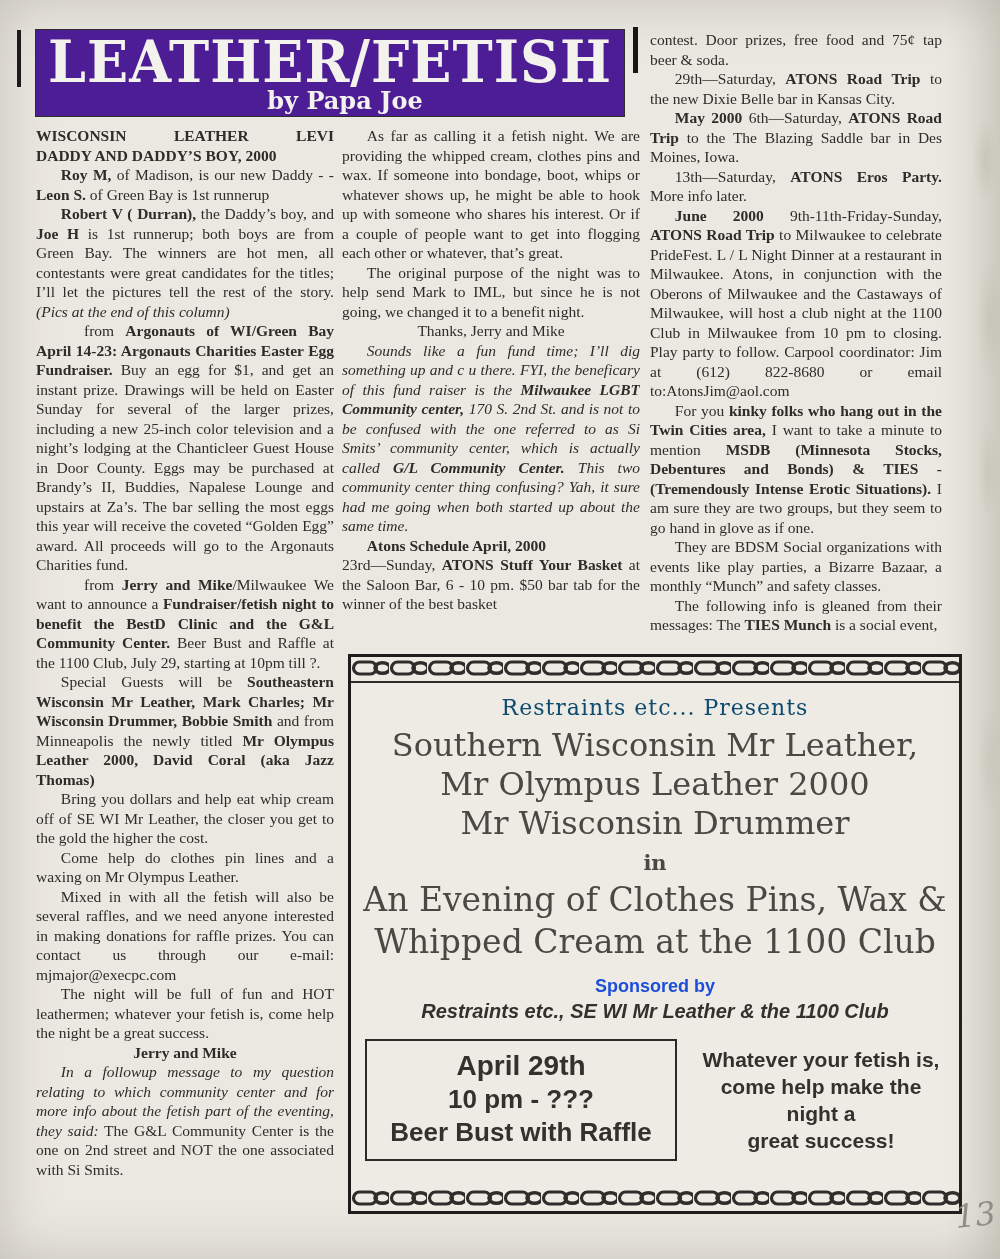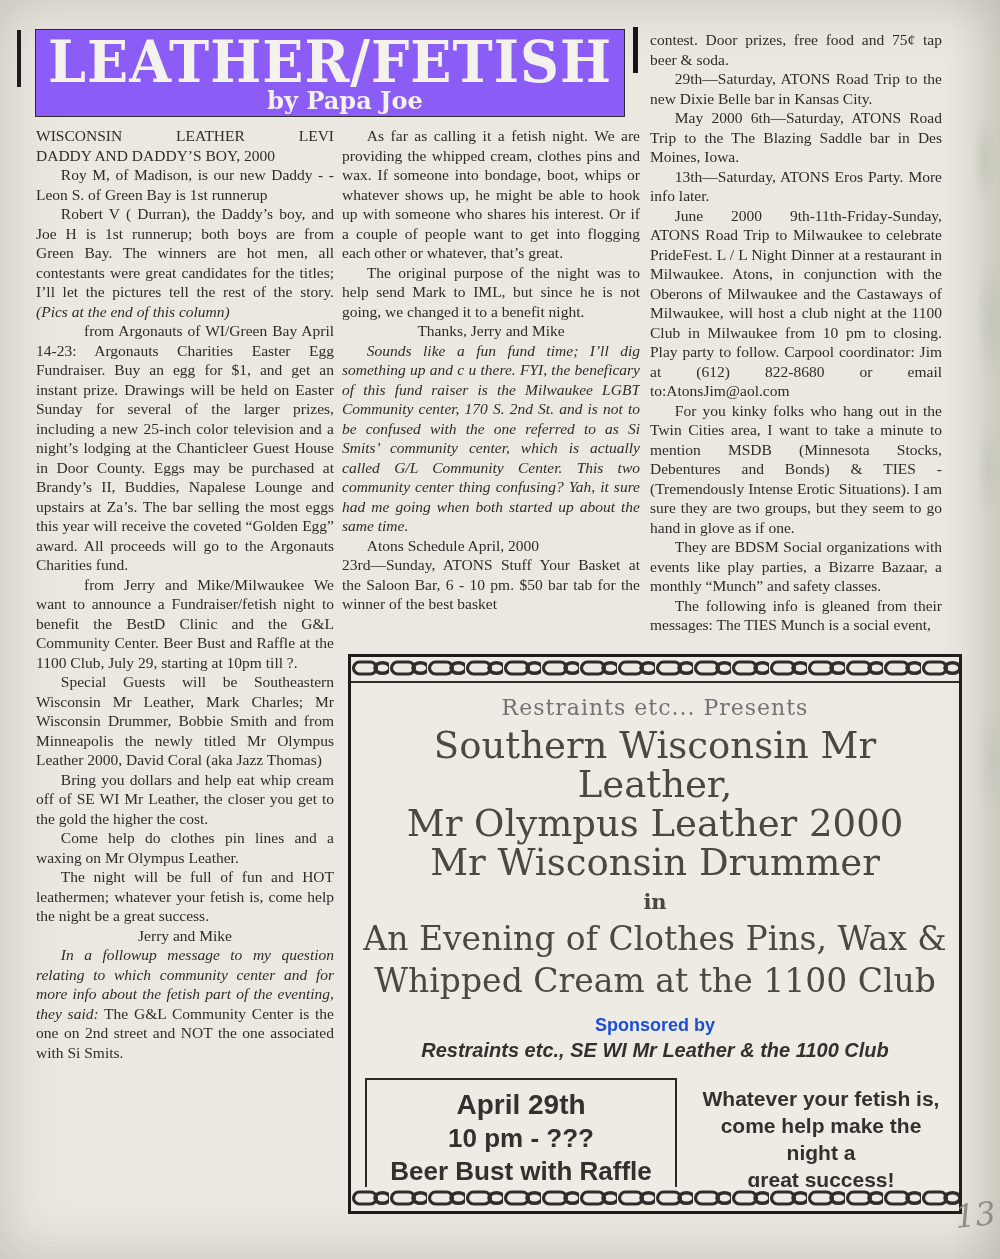--- a/index.html
+++ b/index.html
@@ -23,21 +23,21 @@
       radial-gradient(18px 60px at 55px 160px, rgba(120,135,105,0.16), transparent 70%),
       radial-gradient(20px 90px at 60px 320px, rgba(120,135,105,0.14), transparent 70%),
       radial-gradient(16px 70px at 58px 470px, rgba(120,135,105,0.12), transparent 70%),
       radial-gradient(20px 80px at 60px 760px, rgba(120,130,110,0.10), transparent 70%),
       linear-gradient(to left, rgba(128,138,112,0.14), rgba(128,138,112,0) 75%);
     pointer-events:none;
   }
   
   .banner{
     position:absolute;left:36px;top:30px;width:588px;height:86px;
-    background:#8b5cf6;color:#f4f2ec;text-align:center;
+    background:#4c1d95;color:#f4f2ec;text-align:center;
     box-shadow:0 0 0 1px #2e2d2b;
   }
   .banner-title{
     font-family:"DejaVu Serif", serif;font-weight:bold;
     font-size:54px;line-height:58px;letter-spacing:1px;margin-top:1px;
     transform:scaleY(1.06);transform-origin:top center;
   }
   .banner-byline{
     font-family:"DejaVu Serif", serif;font-weight:bold;
     font-size:24px;line-height:20px;margin-top:2px;margin-left:30px;
@@ -49,38 +49,38 @@
     overflow:hidden;
   }
   .col1{left:36px;top:126px;width:298px;height:1118px;}
   .col2{left:342px;top:126px;width:298px;height:522px;}
   .col3{left:650px;top:30px;width:292px;height:620px;}
   .col p{margin:0;}
   .col p.in1{text-indent:1.6em;}
   .col p.in2{text-indent:3.1em;}
   .col p.ctr{text-align:center;}
   .col p.spread{text-align-last:justify;}
-  .col span.b{font-weight:normal;}
+  .col span.b{font-weight:bold;}
   .col span.i{font-style:italic;}
   
   .ad{
     position:absolute;left:348px;top:654px;width:614px;height:560px;
     border:3px solid #1d1c1a;background:#eeebe4;
     box-sizing:border-box;display:flex;flex-direction:column;
   }
   .chain-strip{height:24px;flex:0 0 auto;}
   .chain-strip svg{display:block;width:100%;height:24px;}
   .chain-strip.top{border-bottom:2px solid #2e2d2b;}
   .ad-body{flex:1 1 auto;text-align:center;color:#45433f;overflow:hidden;}
   .ad-presenter{
     font-family:"DejaVu Serif", serif;font-size:22px;letter-spacing:1px;
-    margin-top:12px;color:#737373;
+    margin-top:12px;color:#0c4a6e;
   }
   .ad-title{
-    font-family:"DejaVu Serif", serif;font-size:37px;line-height:39px;
+    font-family:"DejaVu Serif", serif;font-size:32px;line-height:39px;
     margin-top:6px;white-space:pre-line;color:#4a4843;
   }
   .ad-in{
     font-family:"DejaVu Serif", serif;font-weight:bold;font-size:21px;
     margin-top:7px;color:#4a4843;
   }
   .ad-event{
     font-family:"DejaVu Serif", serif;font-size:33px;line-height:42px;
     margin-top:4px;white-space:pre-line;color:#4a4843;
   }
@@ -143,20 +143,21 @@
   <div class="col col1">
       <p class="spread"><span class="b">WISCONSIN LEATHER LEVI</span></p>
       <p><span class="b">DADDY AND DADDY’S BOY, 2000</span></p>
       <p class="in1"><span class="b">Roy M,</span><span> of Madison, is our new Daddy - - </span><span class="b">Leon S.</span><span> of Green Bay is 1st runnerup</span></p>
       <p class="in1"><span class="b">Robert V ( Durran),</span><span> the Daddy’s boy, and </span><span class="b">Joe H</span><span> is 1st runnerup; both boys are from Green Bay.  The winners are hot men, all contestants were great candidates for the titles; I’ll let the pictures tell the rest of the story.  </span><span class="i">(Pics at the end of this column)</span></p>
       <p class="in2"><span>from </span><span class="b">Argonauts of WI/Green Bay April 14-23: Argonauts Charities Easter Egg Fundraiser.</span><span> Buy an egg for $1, and get an instant prize. Drawings will be held on Easter Sunday for several of the larger prizes, including a new 25-inch color television and a night’s lodging at the Chanticleer Guest House in Door County. Eggs may be purchased at Brandy’s II, Buddies, Napalese Lounge and upstairs at Za’s. The bar selling the most eggs this year will receive the coveted “Golden Egg” award. All proceeds will go to the Argonauts Charities fund.</span></p>
       <p class="in2"><span>from </span><span class="b">Jerry and Mike</span><span>/Milwaukee  We want to announce a </span><span class="b">Fundraiser/fetish night to benefit the BestD Clinic and the G&amp;L Community Center.</span><span>  Beer Bust and Raffle at the 1100 Club, July 29, starting at 10pm till ?.</span></p>
       <p class="in1"><span>Special Guests will be </span><span class="b">Southeastern Wisconsin Mr Leather, Mark Charles; Mr Wisconsin Drummer, Bobbie Smith</span><span> and from Minneapolis the newly titled </span><span class="b">Mr Olympus Leather 2000, David Coral (aka Jazz Thomas)</span></p>
       <p class="in1"><span>Bring you dollars and help eat whip cream off of SE WI Mr Leather, the closer you get to the gold the higher the cost.</span></p>
       <p class="in1"><span>Come help do clothes pin lines and a waxing on Mr Olympus Leather.</span></p>
+      <p class="in1"><span>Mixed in with all the fetish will also be several raffles, and we need anyone interested in making donations for raffle prizes. You can contact us through our e-mail: mjmajor@execpc.com</span></p>
       <p class="in1"><span>The night will be full of fun and HOT leathermen; whatever your fetish is, come help the night be a great success.</span></p>
       <p class="ctr"><span class="b">Jerry and Mike</span></p>
       <p class="in1"><span class="i">In a followup message to my question relating to which community center and for more info about the fetish part of the eventing, they said:</span><span>  The G&amp;L Community Center is the one on 2nd street and NOT the one associated with Si Smits.</span></p>
     </div>
   <div class="col col2">
       <p class="in1"><span>As far as calling it a fetish night.  We are providing the whipped cream, clothes pins and wax. If someone into bondage, boot, whips or whatever shows up, he might be able to hook up with someone who shares his interest.  Or if a couple of people want to get into flogging each other or whatever, that’s great.</span></p>
       <p class="in1"><span>The original purpose of the night was to help send Mark to IML, but since he is not going, we changed it to a benefit night.</span></p>
       <p class="ctr"><span>Thanks, Jerry and Mike</span></p>
       <p class="in1"><span class="i">Sounds like a fun fund time; I’ll dig something up and c u there.  FYI, the beneficary of this fund raiser is the </span><span class="b i">Milwaukee LGBT Community center,</span><span class="i"> 170 S. 2nd St. and is not to be confused with the one referred to as Si Smits’ community center, which is actually called </span><span class="b i">G/L Community Center.</span><span class="i">  This two community center thing confusing?  Yah, it sure had me going when both started up about the same time.</span></p>
       <p class="in1"><span class="b">Atons Schedule April, 2000</span></p>

